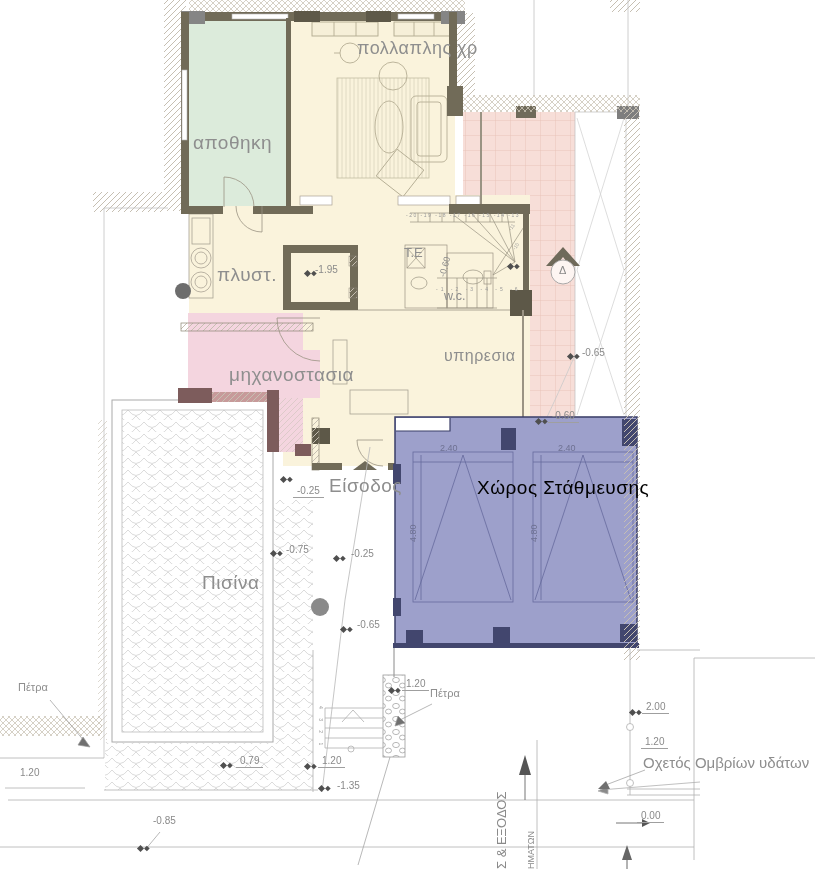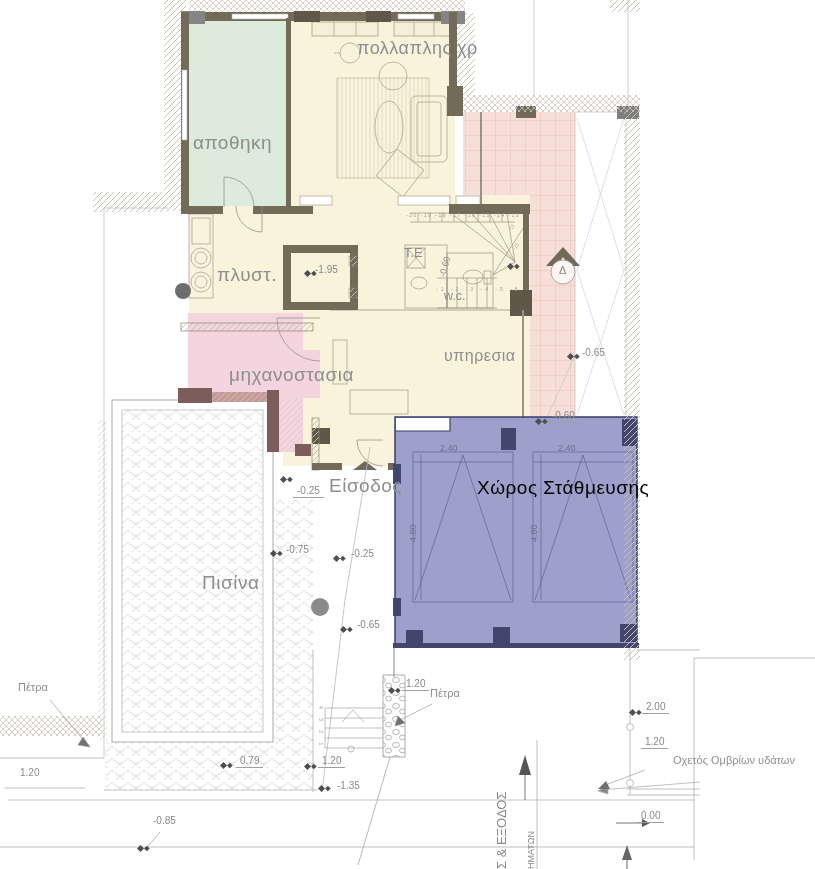--- a/index.html
+++ b/index.html
@@ -390,21 +390,21 @@
 
 <span class="lbl lv" style="left:20px;top:767px;">1.20</span>
 
 <span class="lbl dim" style="left:440px;top:443px;">2.40</span>
 <span class="lbl dim" style="left:558px;top:443px;">2.40</span>
 <span class="lbl dim" style="left:408px;top:542px;transform:rotate(-90deg);transform-origin:left top;">4.80</span>
 <span class="lbl dim" style="left:529px;top:542px;transform:rotate(-90deg);transform-origin:left top;">4.80</span>
 
 <span class="lbl" style="left:18px;top:681px;font-size:11px;">Πέτρα</span>
 <span class="lbl" style="left:430px;top:687px;font-size:11px;">Πέτρα</span>
-<span class="lbl" style="left:673px;top:754px;font-size:11px;">Οχετός Ομβρίων υδάτων</span>
+<span class="lbl" style="left:643px;top:754px;font-size:15px;">Οχετός Ομβρίων υδάτων</span>
 <span class="lbl vt" style="left:494px;top:785px;height:84px;font-size:13px;">Σ &amp; ΕΞΟΔΟΣ</span>
 <span class="lbl vt" style="left:526px;top:793px;height:76px;font-size:9px;">ΗΜΑΤΩΝ</span>
 <span class="lbl" style="left:559px;top:264px;font-size:11px;color:#888;">Δ</span>
 
 <span class="lbl tiny" style="left:406px;top:212px;letter-spacing:1.5px;">-20 -19 -18 -17 -16 -15 -14 -13</span>
 <span class="lbl tiny" style="left:436px;top:286px;letter-spacing:3px;">-1 -2 -3 -4 -5 -6</span>
 <span class="lbl tiny" style="left:508px;top:224px;transform:rotate(-55deg);letter-spacing:0;">-11</span>
 <span class="lbl tiny" style="left:512px;top:243px;transform:rotate(-55deg);letter-spacing:0;">-10</span>
 <span class="lbl vtd" style="left:318px;top:706px;height:46px;font-size:5px;letter-spacing:4px;">4 3 2 1</span>
 

